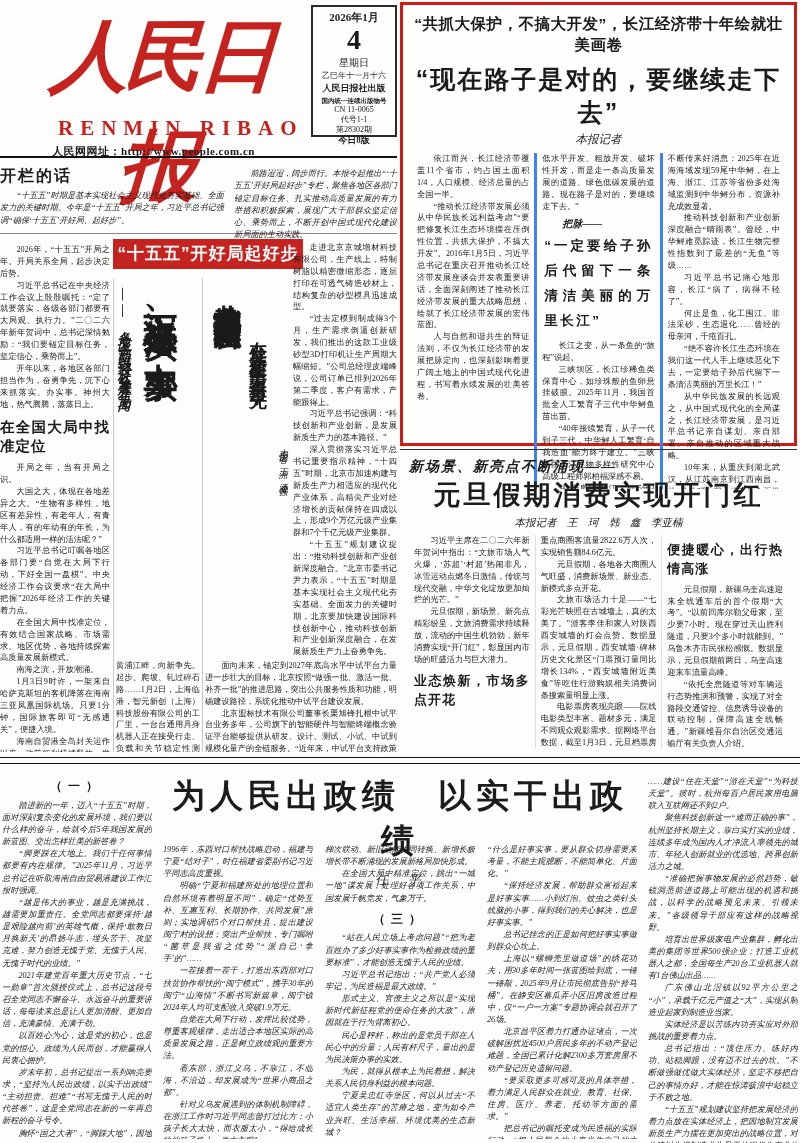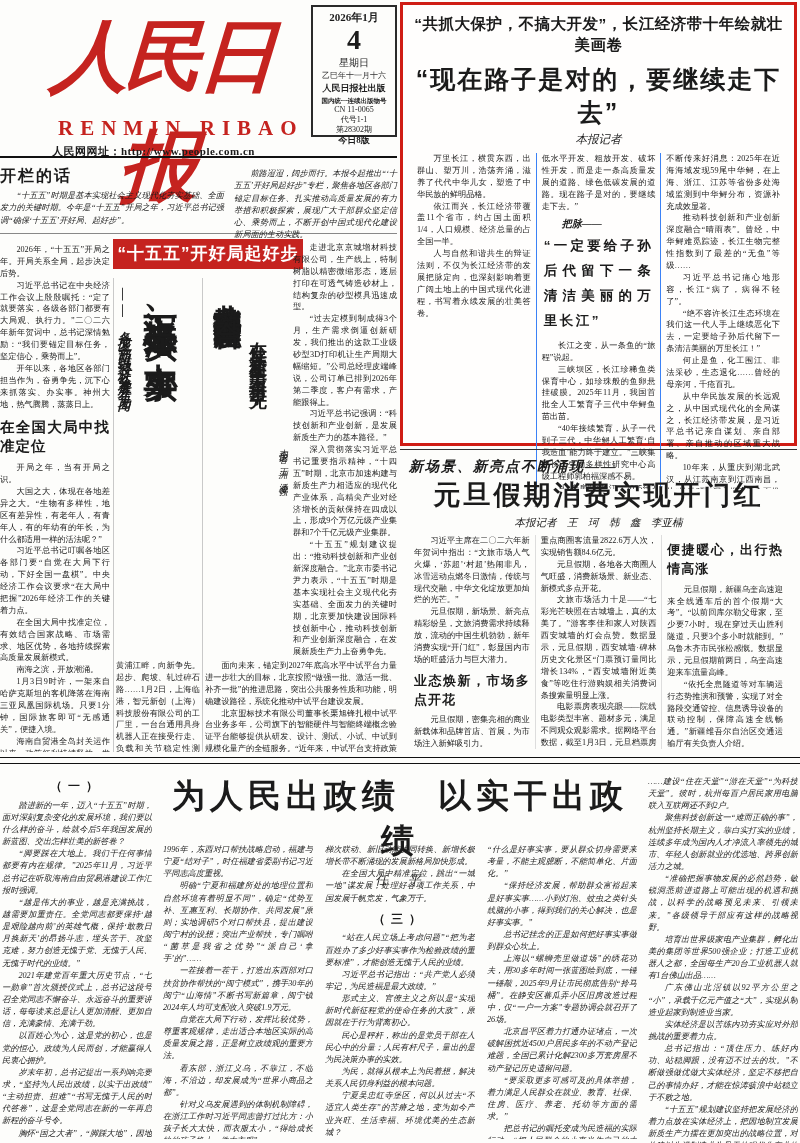--- a/index.html
+++ b/index.html
@@ -61,21 +61,21 @@
     position:absolute; left:400px; top:2px; width:397px; height:444px;
     border:3px solid #cf1d15; background:#fffefd; padding:4px 9px;
   }
   .lead-kicker{font-size:15.5px; font-weight:bold; text-align:center; margin-top:5px;
     font-family:"Liberation Sans",sans-serif; letter-spacing:.5px;}
   .lead-headline{font-size:25px; font-weight:900; text-align:center; margin:7px 0 3px;
     font-family:"Liberation Sans",sans-serif; letter-spacing:2px;}
   .lead-byline{font-size:11.5px; text-align:center; font-style:italic; margin-bottom:6px;}
   .lead-cols{display:flex; height:336px; overflow:hidden;}
   .lead-cols .body-col{flex:1; padding:0 5px;}
-  .lead-cols .body-col + .body-col{border-left:1px solid #3b82f6;}
+  .lead-cols .body-col + .body-col{border-left:3px solid #3b82f6;}
 
   
   .holiday{
     position:absolute; left:400px; top:449px; width:397px; height:305px;
     border-top:1.5px solid #333; padding:5px 9px 0;
   }
   .holiday-kicker{font-size:14px; font-weight:bold; font-style:italic; margin:3px 0 1px; letter-spacing:2px;}
   .holiday-headline{font-size:27px; font-weight:900; text-align:center; letter-spacing:3px;
     font-family:"Liberation Sans",sans-serif;}
   .holiday-byline{font-size:10.5px; font-style:italic; text-align:center; margin:3px 0 5px;}
@@ -175,39 +175,39 @@
     <div class="db-pages">今日8版</div>
   </div>
   <div class="header-rule"></div>
 
   <div class="lead">
     <div class="lead-kicker">“共抓大保护，不搞大开发”，长江经济带十年绘就壮美画卷</div>
     <div class="lead-headline">“现在路子是对的，要继续走下去”</div>
     <div class="lead-byline">本报记者</div>
     <div class="lead-cols">
       <div class="body-col">
-          <p>万里长江，横贯东西，出群山、塑万川，浩荡奔涌，滋养了代代中华儿女，塑造了中华民族的鲜明品格。</p>
           <p>依江而兴，长江经济带覆盖11个省市，约占国土面积1/4，人口规模、经济总量的占全国一半。</p>
+          <p>“推动长江经济带发展必须从中华民族长远利益考虑”“要把修复长江生态环境摆在压倒性位置，共抓大保护，不搞大开发”。2016年1月5日，习近平总书记在重庆召开推动长江经济带发展座谈会并发表重要讲话，全面深刻阐述了推动长江经济带发展的重大战略思想，绘就了长江经济带发展的宏伟蓝图。</p>
           <p>人与自然和谐共生的辩证法则，不仅为长江经济带的发展把脉定向，也深刻影响着更广阔土地上的中国式现代化进程，书写着永续发展的壮美答卷。</p>
         </div>
       <div class="body-col">
           <p class="sec-noindent">低水平开发、粗放开发、破坏性开发，而是走一条高质量发展的道路、绿色低碳发展的道路。现在路子是对的，要继续走下去。”</p>
           <p class="sec-label">把脉——</p>
           <p class="sec-quote">“一定要给子孙后代留下一条清洁美丽的万里长江”</p>
           <p>长江之变，从一条鱼的“旅程”说起。</p>
           <p>三峡坝区，长江珍稀鱼类保育中心，如珍珠般的鱼卵悬挂破膜。2025年11月，我国首批全人工繁育子三代中华鲟鱼苗出苗。</p>
           <p>“40年接续繁育，从子一代到子三代，中华鲟人工繁育‘自我造血’能力终于建立。”三峡集团长江生物多样性研究中心高级工程师郭柏福深感不易。</p>
           <p>从“产房”到长江。2025年3月底，长江荆州段，60万尾六月龄中华鲟子二代鲟入江水，奔向大海。</p>
         </div>
       <div class="body-col">
           <p class="sec-noindent">不断传来好消息：2025年在近海海域发现59尾中华鲟，在上海、浙江、江苏等省份多处海域监测到中华鲟分布，资源补充成效显著。</p>
           <p>推动科技创新和产业创新深度融合“晴雨表”。曾经，中华鲟难觅踪迹，长江生物完整性指数到了最差的“无鱼”等级……</p>
           <p>习近平总书记痛心地形容，长江“病了，病得不轻了”。</p>
+          <p>何止是鱼，化工围江、非法采砂，生态退化……曾经的母亲河，千疮百孔。</p>
           <p>“绝不容许长江生态环境在我们这一代人手上继续恶化下去，一定要给子孙后代留下一条清洁美丽的万里长江！”</p>
-          <p>何止是鱼，化工围江、非法采砂，生态退化……曾经的母亲河，千疮百孔。</p>
           <p>从中华民族发展的长远观之，从中国式现代化的全局谋之，长江经济带发展，是习近平总书记亲自谋划、亲自部署、亲自推动的区域重大战略。</p>
           <p>10年来，从重庆到湖北武汉，从江苏南京到江西南昌，从“推动”到“深入推动”“全面推动”，再到“进一步推动”，4次主持召开以长江经济带发展为主题的座谈会，一以贯之，又与时俱进。</p>
         </div>
     </div>
   </div>
 
   <div class="opener">
     <div class="opener-left">
       <div class="opener-title">开栏的话</div>
       <div class="opener-text">
@@ -260,21 +260,20 @@
 
   <div class="holiday">
     <div class="holiday-kicker">新场景、新亮点不断涌现——</div>
     <div class="holiday-headline">元旦假期消费实现开门红</div>
     <div class="holiday-byline">本报记者　王　珂　韩　鑫　李亚楠</div>
     <div class="holiday-cols">
       <div class="body-col">
           <p>习近平主席在二〇二六年新年贺词中指出：“文旅市场人气火爆，‘苏超’‘村超’热闹非凡，冰雪运动点燃冬日激情，传统与现代交融，中华文化绽放更加灿烂的光芒。”</p>
           <p>元旦假期，新场景、新亮点精彩纷呈，文旅消费需求持续释放，流动的中国生机勃勃，新年消费实现“开门红”，彰显国内市场的旺盛活力与巨大潜力。</p>
           <p class="sec-subhead">业态焕新，市场多点开花</p>
-          <p>元旦假期，密集亮相的商业新载体和品牌首店、首展，为市场注入新鲜吸引力。</p>
         </div>
       <div class="body-col">
           <p class="sec-noindent">重点商圈客流量2822.6万人次，实现销售额84.6亿元。</p>
           <p>元旦假期，各地各大商圈人气旺盛，消费新场景、新业态、新模式多点开花。</p>
           <p>文旅市场活力十足——“七彩光芒映照在古城墙上，真的太美了。”游客李佳和家人对陕西西安城墙的灯会点赞。数据显示，元旦假期，西安城墙·碑林历史文化景区“门票预订量同比增长134%，“西安城墙附近美食”等吃住行游购娱相关消费词条搜索量明显上涨。</p>
           <p>电影票房表现亮眼——院线电影类型丰富、题材多元，满足不同观众观影需求。据网络平台数据，截至1月3日，元旦档票房超过7亿元。</p>
         </div>
       <div class="body-col">
           <p class="sec-subhead">便捷暖心，出行热情高涨</p>
           <p>元旦假期，新疆乌奎高速迎来全线通车后的首个假期“大考”。“以前回库尔勒父母家，至少要7小时。现在穿过天山胜利隧道，只要3个多小时就能到。”乌鲁木齐市民张松感慨。数据显示，元旦假期前两日，乌奎高速迎来车流量高峰。</p>

